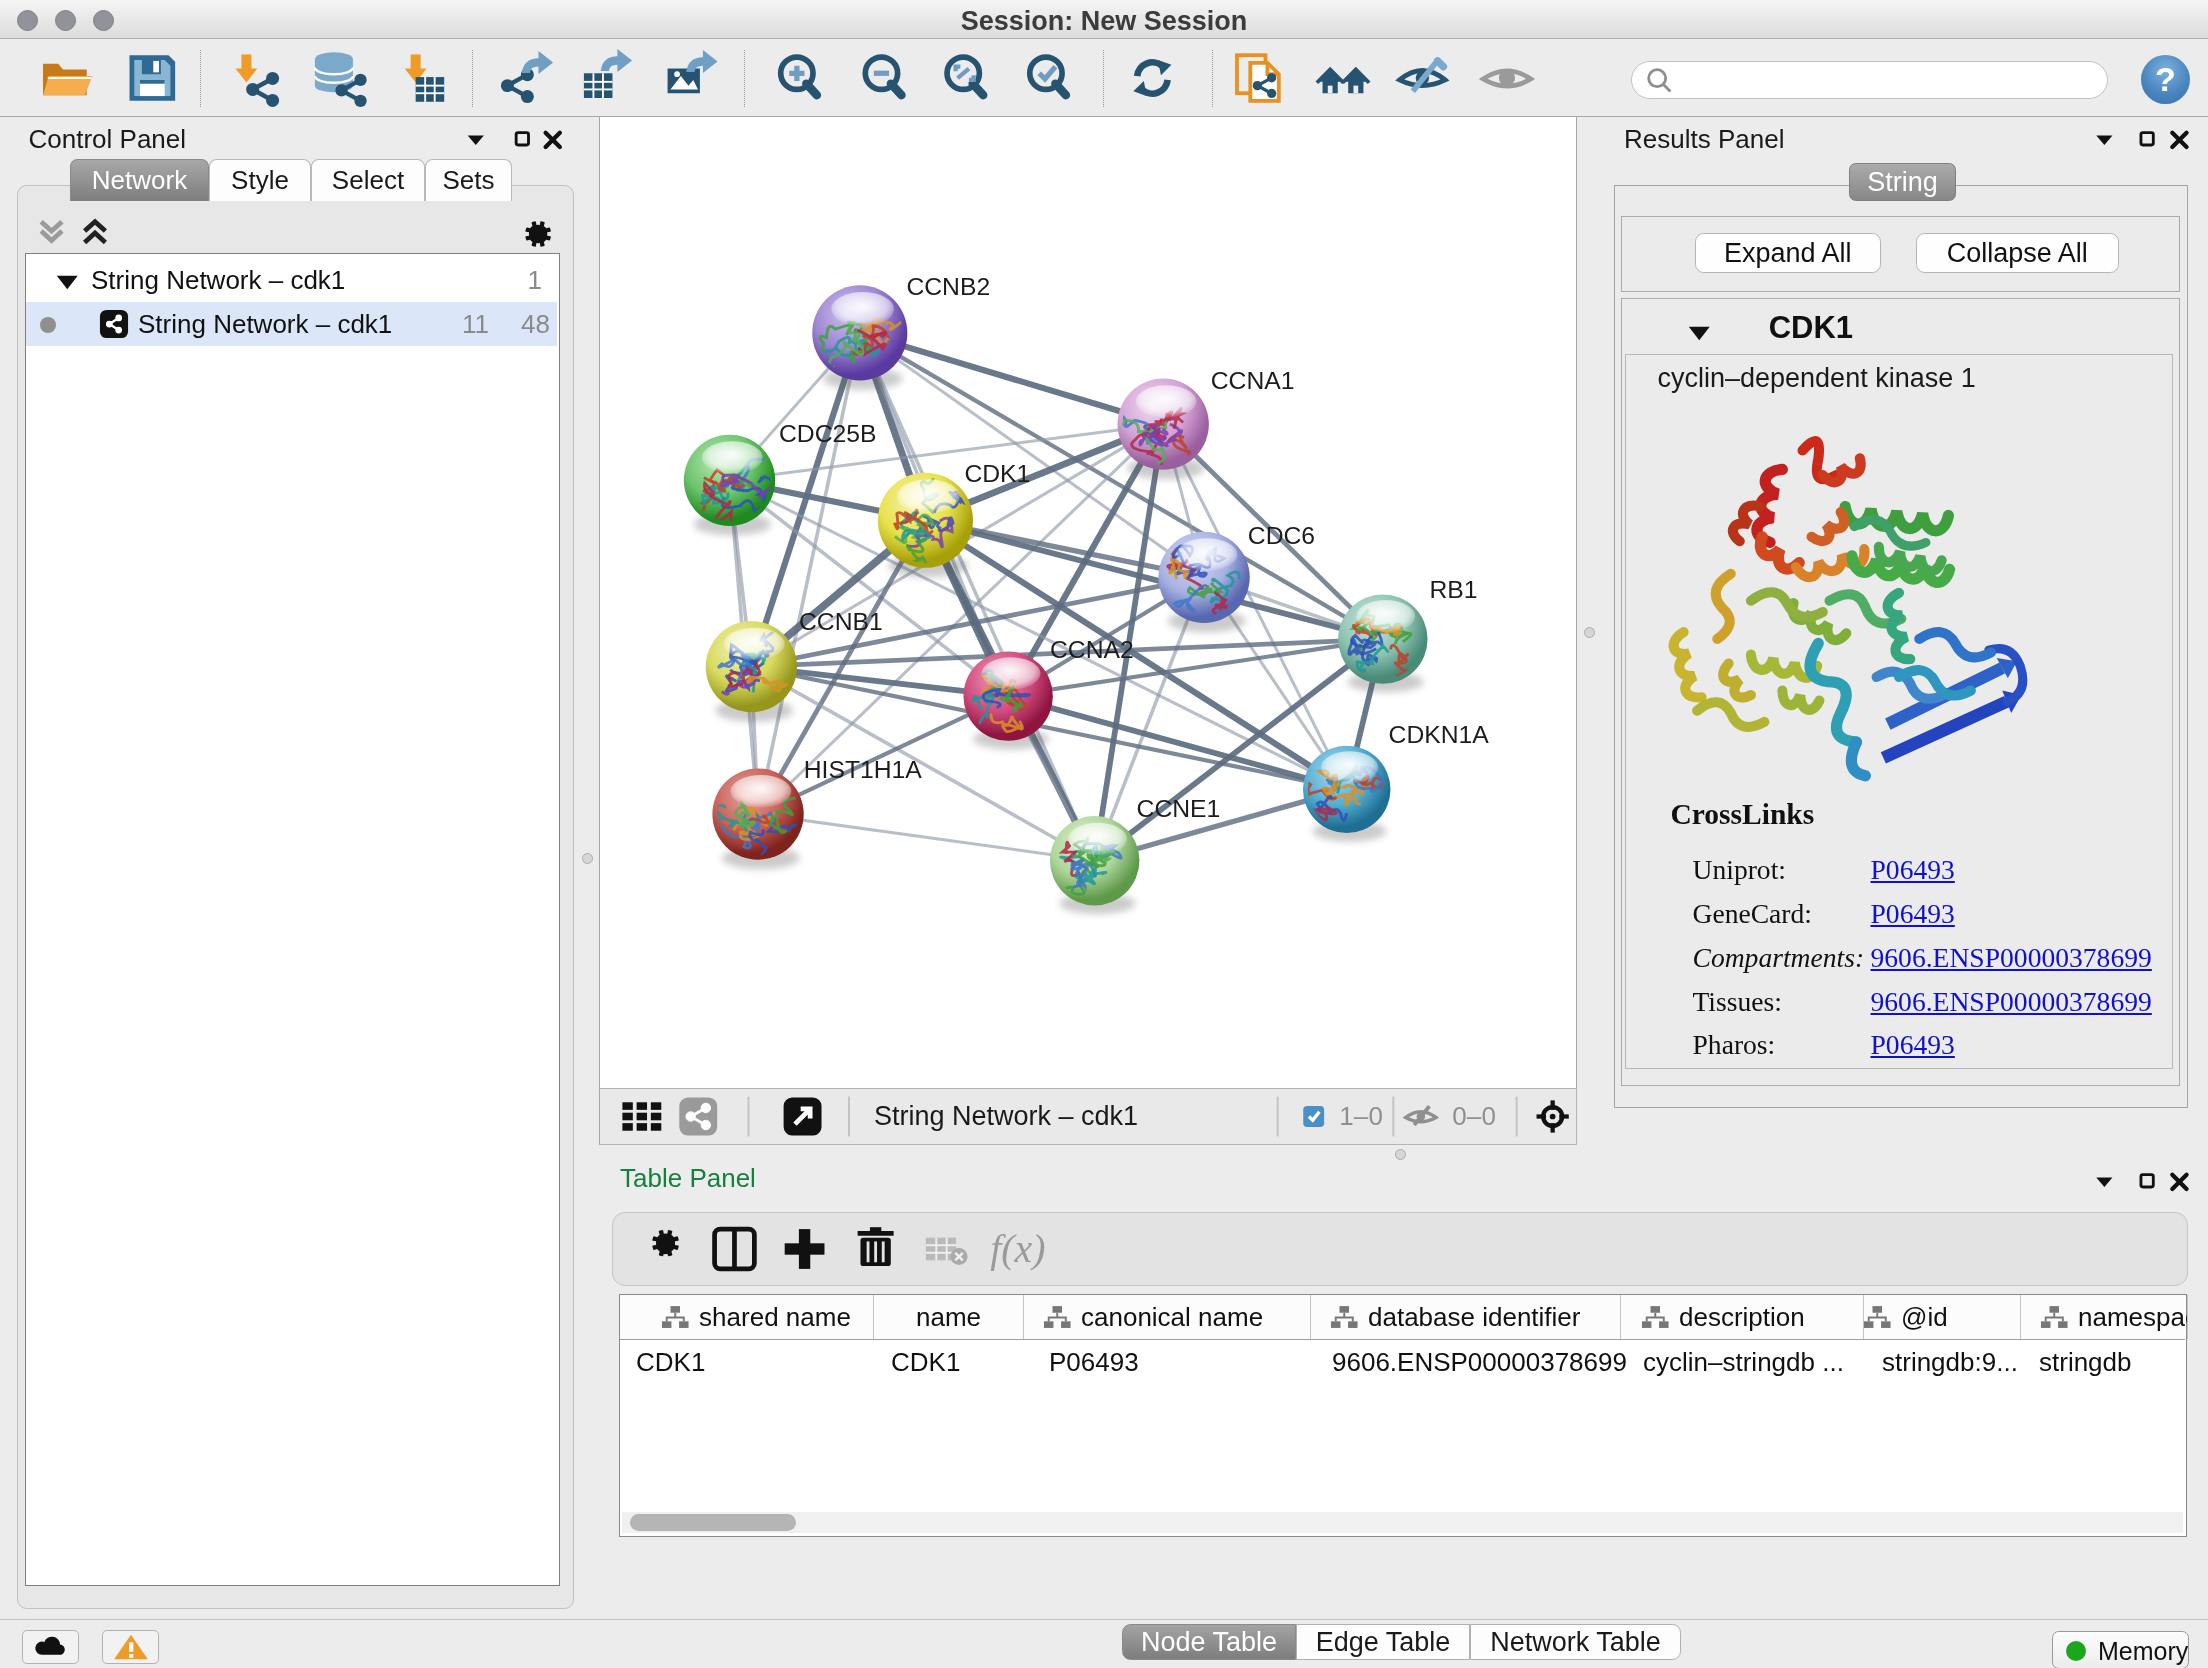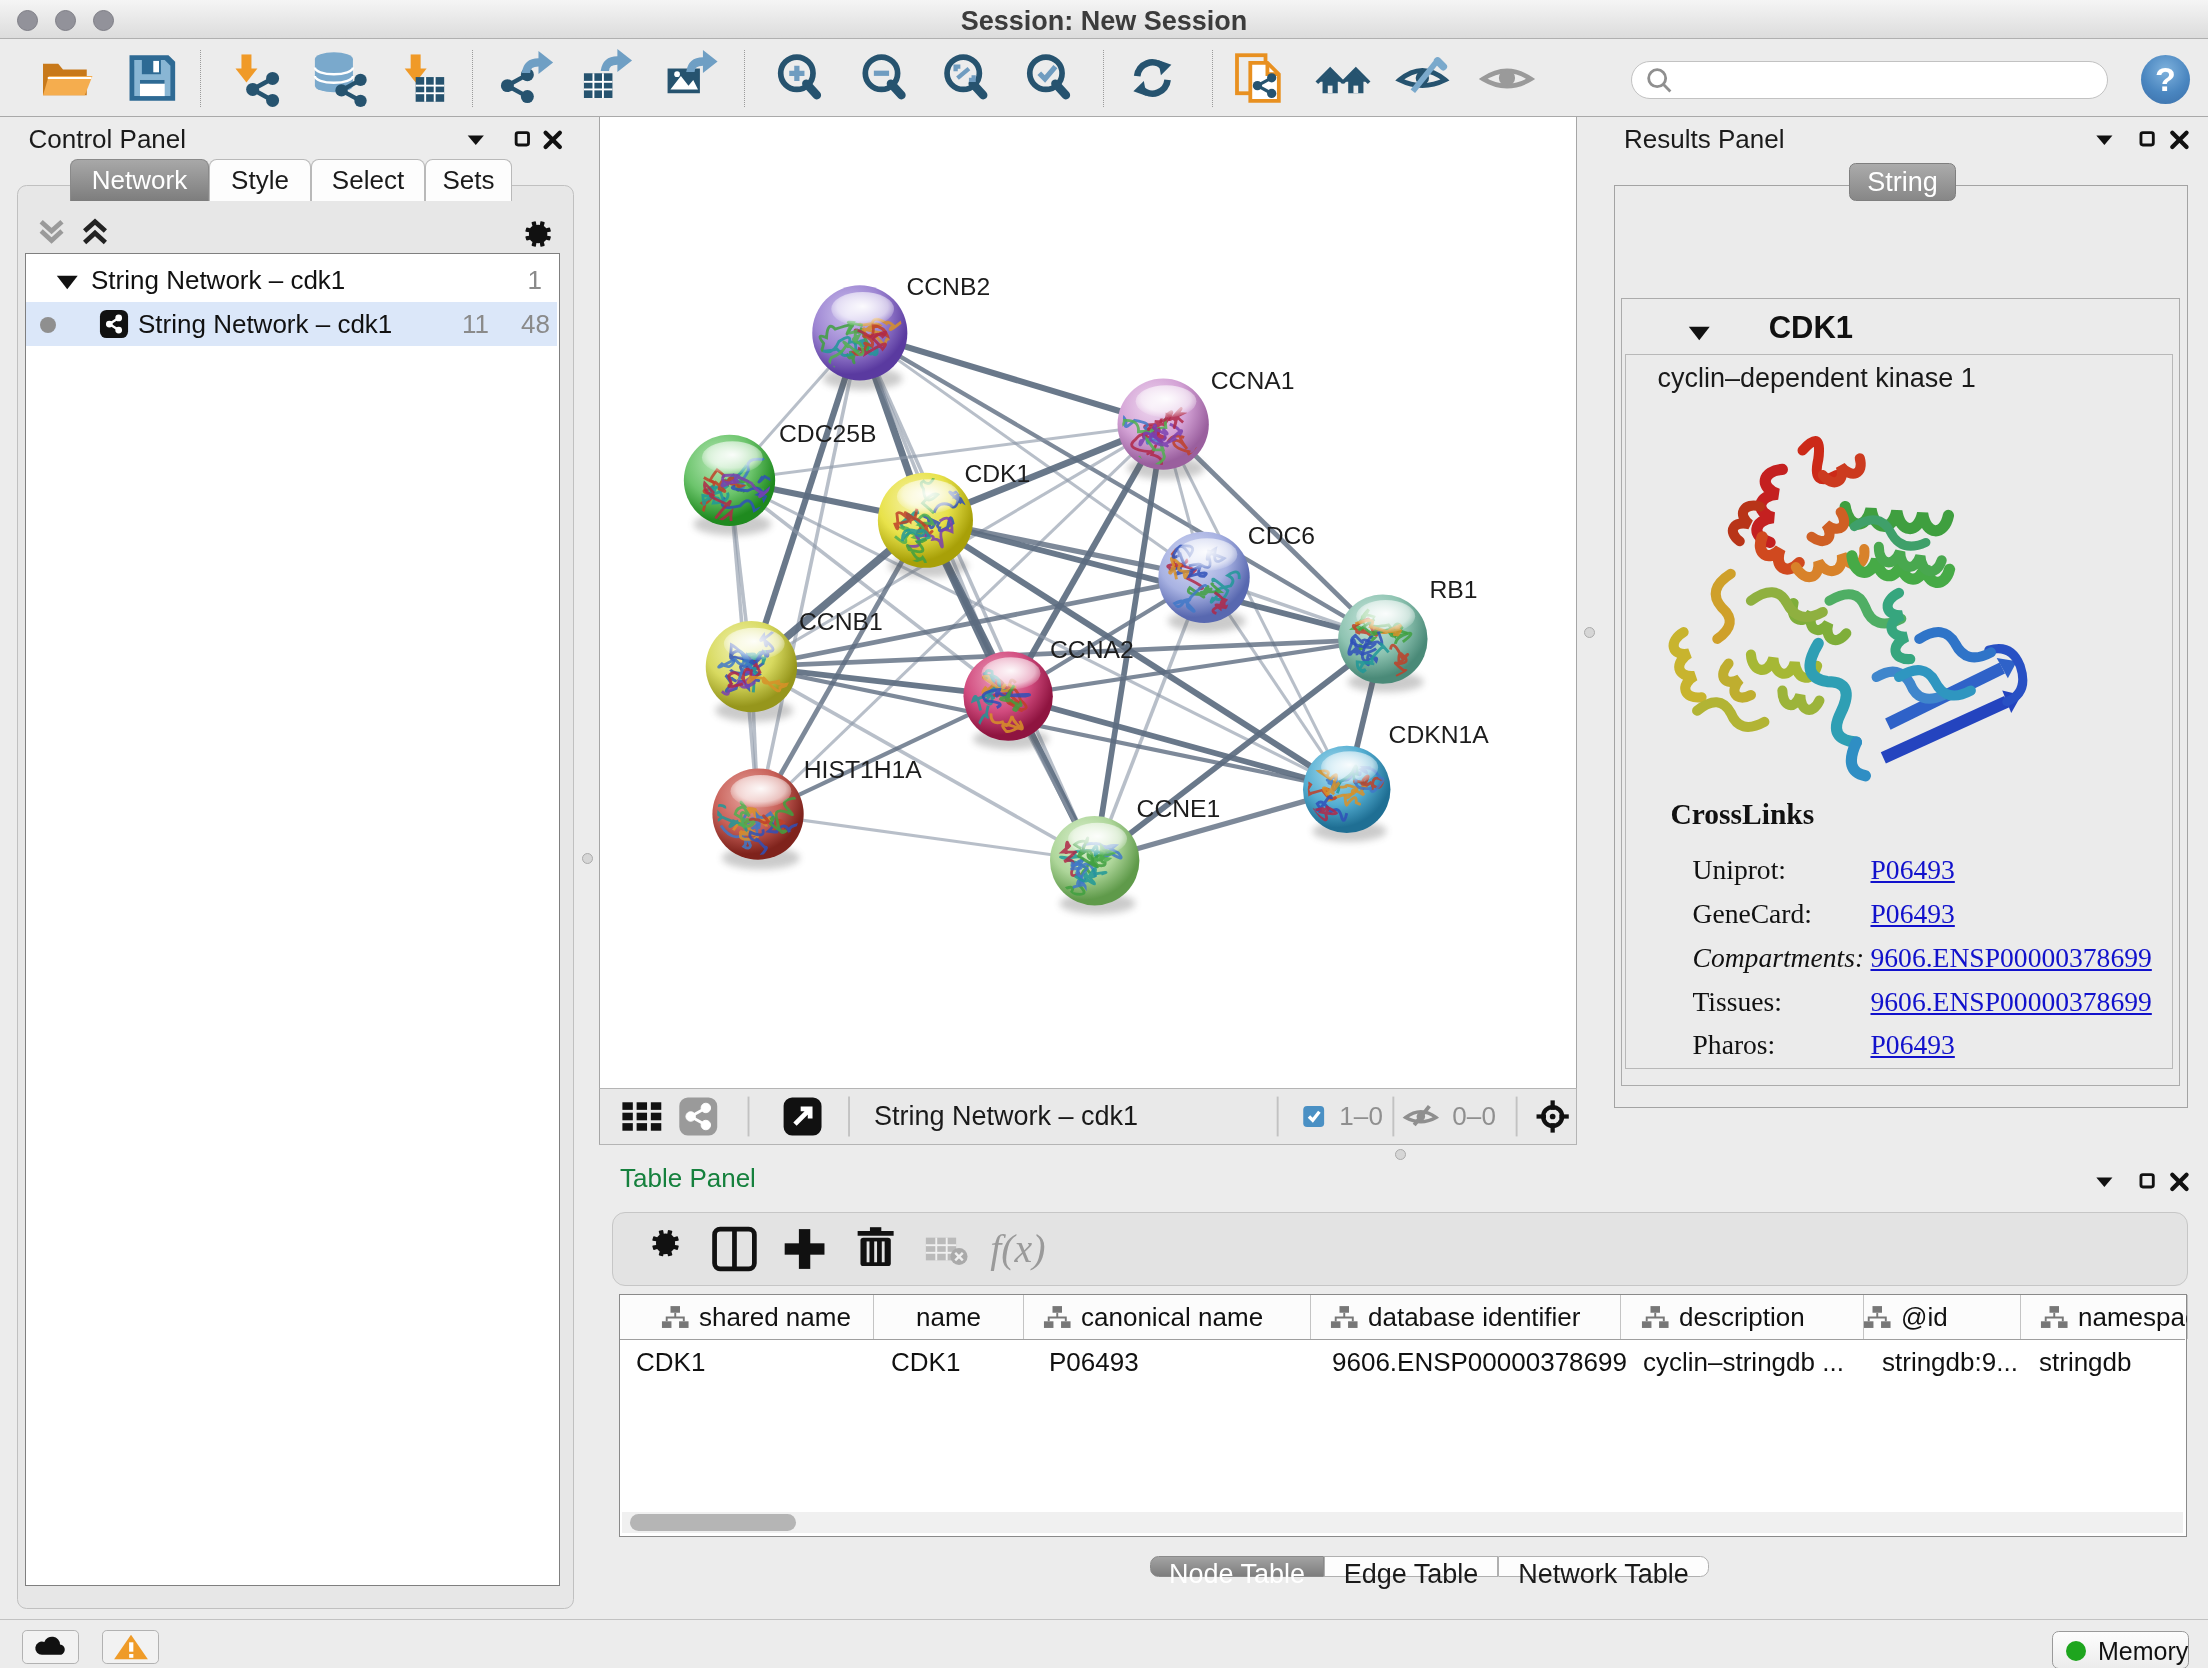--- a/index.html
+++ b/index.html
@@ -54,22 +54,22 @@
 
 #tp-title { position:absolute; left:620px; top:1163px; font-size:26px; color:#15803d; }
 #tp-toolbar { position:absolute; left:612px; top:1212px; width:1576px; height:74px; background:#e3e3e3;
   border:1px solid #c6c6c6; border-radius:13px; }
 #tp-table { position:absolute; left:619px; top:1294px; width:1568px; height:243px; background:#fff;
   border:1.9px solid #8a8a8a; }
 #tp-header { position:absolute; left:0; top:0; width:1565px; height:45px; background:#fcfcfc;
   border-bottom:1px solid #9f9f9f; font-size:26px; color:#111; }
 .hcell { position:absolute; top:0; height:44px; border-right:1px solid #c4c4c4; }
 .dval { position:absolute; top:11.4px; font-size:26px; color:#111; }
-.btab { position:absolute; top:1556px; height:21px; background:#fdfdfd; border:1px solid #b0b0b0;
-  font-size:27px; color:#1a1a1a; text-align:center; line-height:34px;margin-left:28px; }
+.btab { position:absolute; top:1624px; height:36px; background:#fdfdfd; border:1px solid #b0b0b0;
+  font-size:27px; color:#1a1a1a; text-align:center; line-height:34px; }
 .btab.sel { background:linear-gradient(#a3a3a3,#7d7d7d); color:#fff; border-color:#8a8a8a; }
 #statusline { position:absolute; left:0; top:1619px; width:2208px; height:0; border-top:1px solid #c2c2c2; }
 #membtn { position:absolute; left:2052px; top:1619px; width:137px; height:38px; background:linear-gradient(#fdfdfd,#ececec);
   border:1px solid #9a9a9a; border-radius:6.7px; font-size:25px; color:#111;margin-top:12px; }
 .cornerbtn { position:absolute; top:1630px; width:57px; height:34px; background:#f2f2f2;
   border:1px solid #b2b2b2; border-radius:4.8px; }
 .dot-handle { position:absolute; width:11.4px; height:11.4px; border-radius:50%; background:#d6d6d6; border:1px solid #ababab; }
 </style>
 </head>
 <body>
@@ -689,20 +689,24 @@
 <div class="dot-handle" style="left:1395px;top:1149px;"></div>
 
 <div id="rp-title">Results Panel</div>
 <svg class="abs" style="left:2083px;top:126px" width="114" height="28.5" viewBox="0 0 120 30">
   <path d="M14 10 L31 10 L22.5 20 Z" fill="#111"></path>
   <rect x="61" y="7" width="13" height="13" rx="2" fill="none" stroke="#111" stroke-width="3"></rect>
   <path d="M94 7 L109 22 M109 7 L94 22" stroke="#111" stroke-width="4.5" stroke-linecap="round"></path>
 </svg>
 <div id="string-tab">String</div>
 <div id="rp-box">
+  <div id="rp-box1">
+    <div class="btn" style="left:73px;top:16px;width:186px;height:40px;line-height:38px;">Expand All</div>
+    <div class="btn" style="left:294px;top:16px;width:203px;height:40px;line-height:38px;">Collapse All</div>
+  </div>
   <div id="rp-box2">
     <svg class="abs" style="left:63px;top:23px" width="28.5" height="23" viewBox="0 0 30 24">
         <path d="M4 5 L26 5 L15 19 Z" fill="#111"></path>
       </svg>
     <div style="position:absolute;left:147px;top:11.4px;font-size:31px;font-weight:bold;color:#111;">CDK1</div>
     <div id="rp-content">
       <div style="position:absolute;left:31px;top:7.6px;font-size:27px;color:#1a1a1a;">cyclin–dependent kinase 1</div>
       <svg width="548" height="715" viewBox="0 0 576 752" style="position:absolute;left:0;top:0">
           <g transform="translate(228,262) scale(1.18) translate(-250,-265)">
             <path d="M196 145 C178 146 175 161 192 167 C174 168 171 183 188 188 C170 190 168 205 185 210" fill="none" stroke="#c42020" stroke-width="10" stroke-linecap="round"></path>

